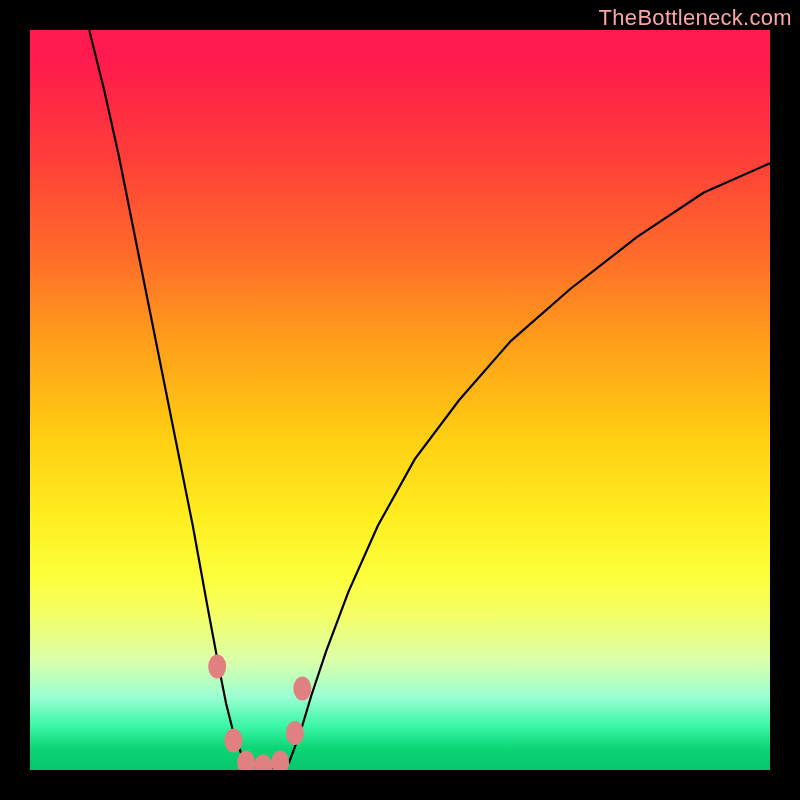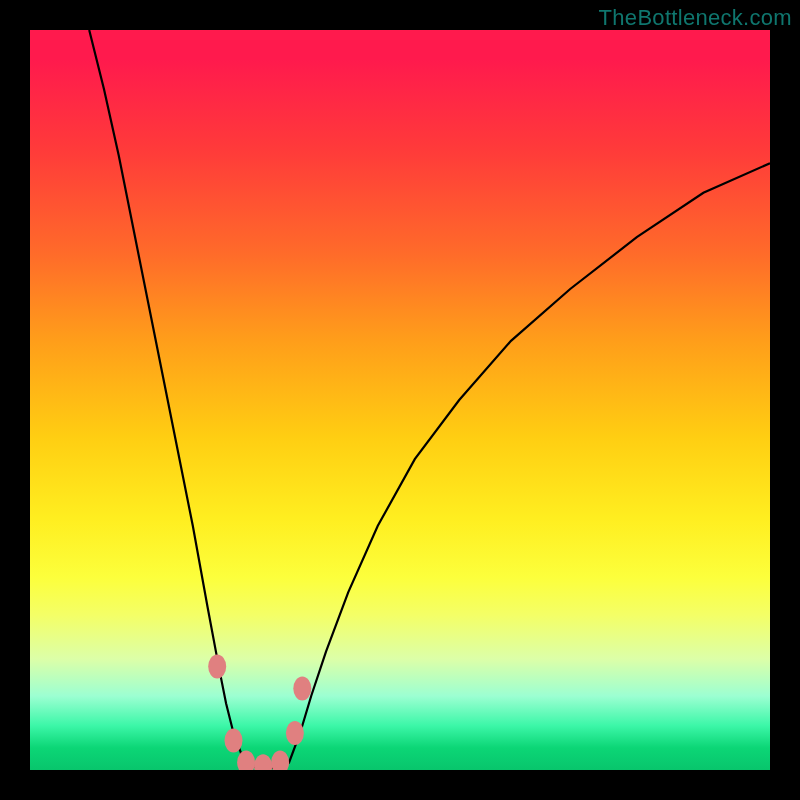--- a/index.html
+++ b/index.html
@@ -39,21 +39,21 @@
     width: 740px;
     height: 740px;
   }
   .watermark {
     position: absolute;
     top: 5px;
     right: 8px;
     font-family: Arial, Helvetica, sans-serif;
     font-size: 22px;
     font-weight: 400;
-    color: #0f766e;
+    color: #fca5a5;
     letter-spacing: 0.3px;
   }
 </style>
 </head>
 <body>
 
 <div class="stage">
   <div class="plot-bg"></div>
   <svg class="curves" viewBox="0 0 740 740" preserveAspectRatio="none">
     <g id="curve-group">

